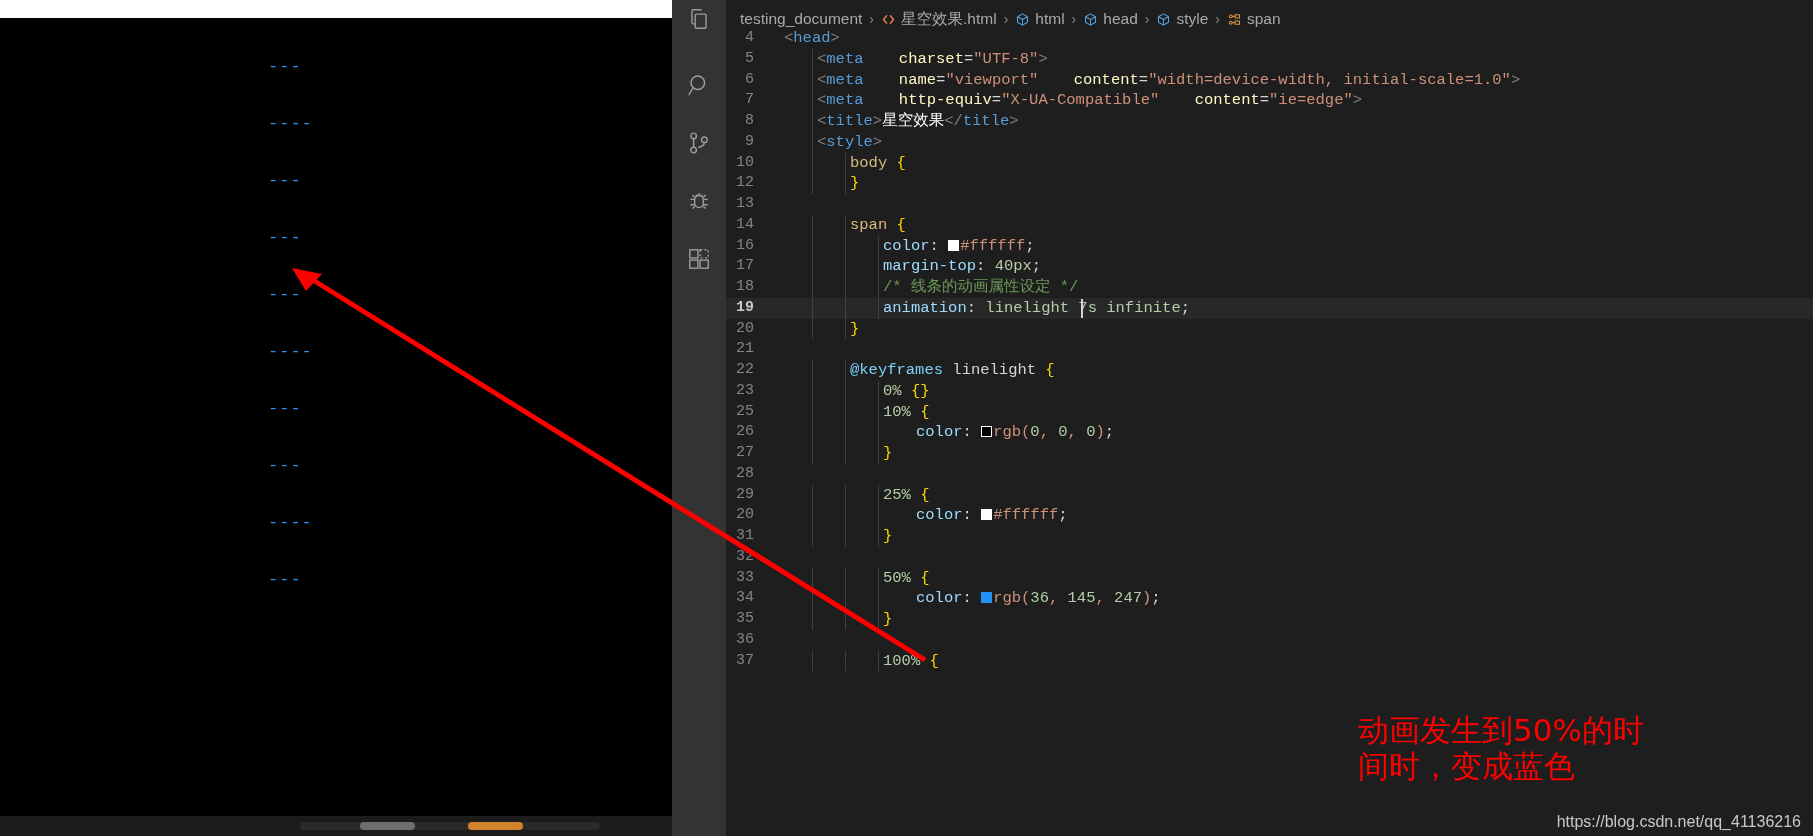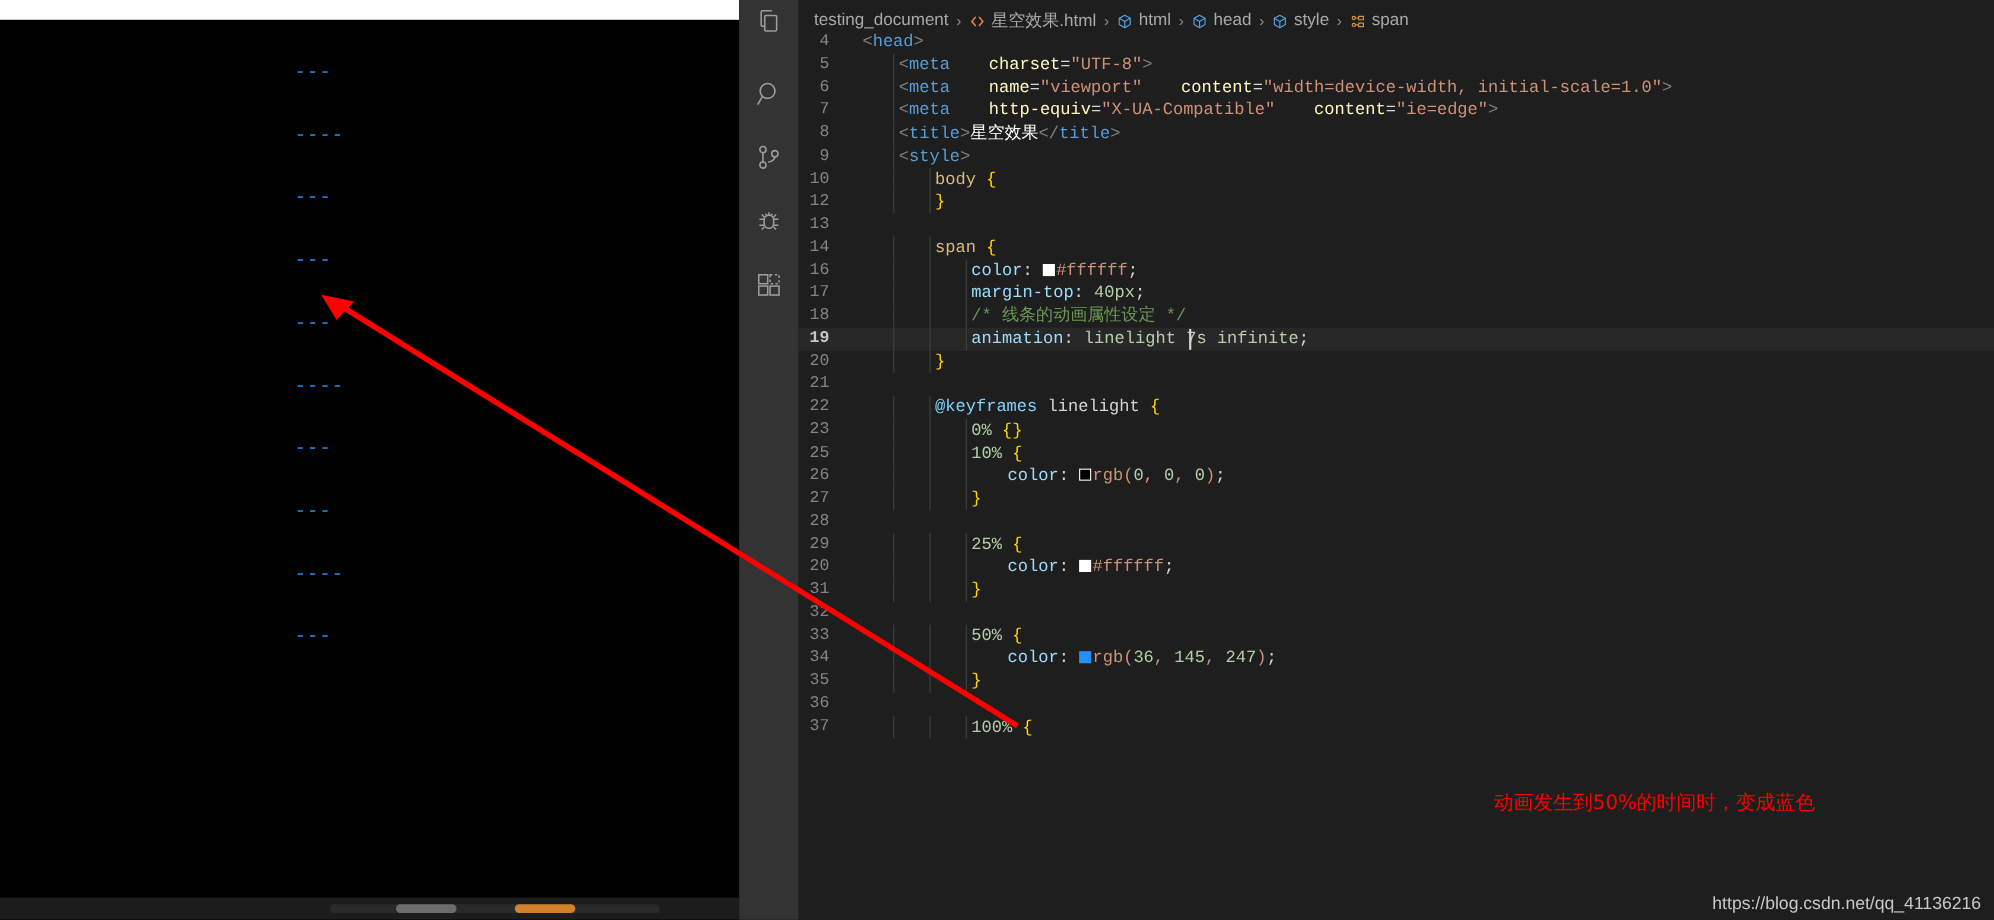--- a/index.html
+++ b/index.html
@@ -232,21 +232,21 @@
     height: 836px;
     pointer-events: none;
   }
   #annotation-text {
     position: absolute;
     left: 1358px;
     top: 712px;
     width: 300px;
     color: #ff0000;
     font-family: "DejaVu Sans", "Liberation Sans", sans-serif;
-    font-size: 18px;
+    font-size: 31px;
     line-height: 36px;
     font-weight: 500;
   }
   #csdn-watermark {
     position: absolute;
     right: 12px;
     bottom: 5px;
     color: #c8c8c8;
     font-size: 16px;
     font-family: "Liberation Sans", sans-serif;

